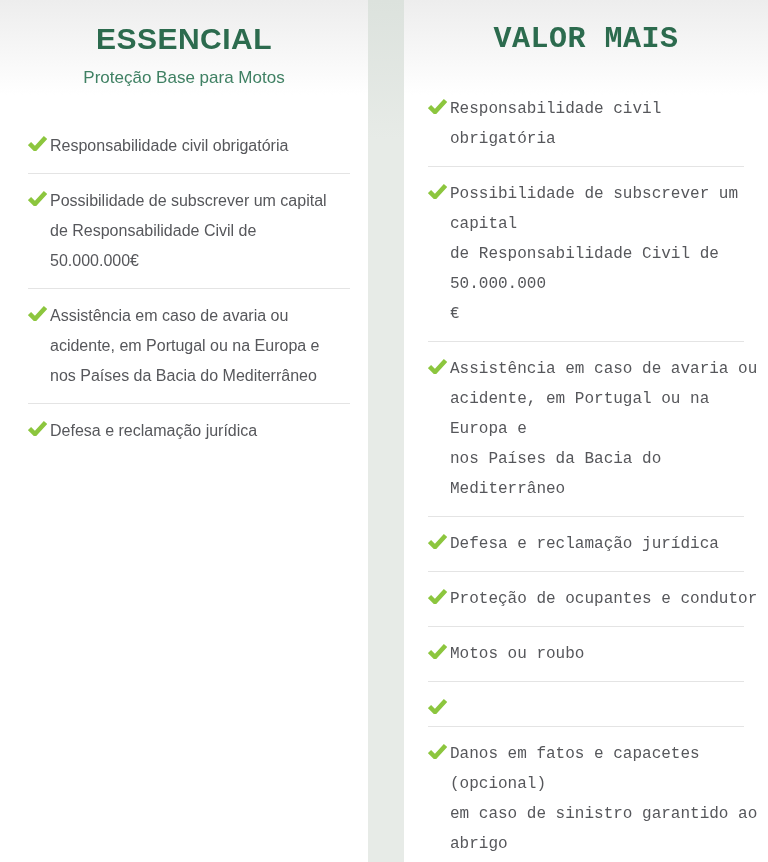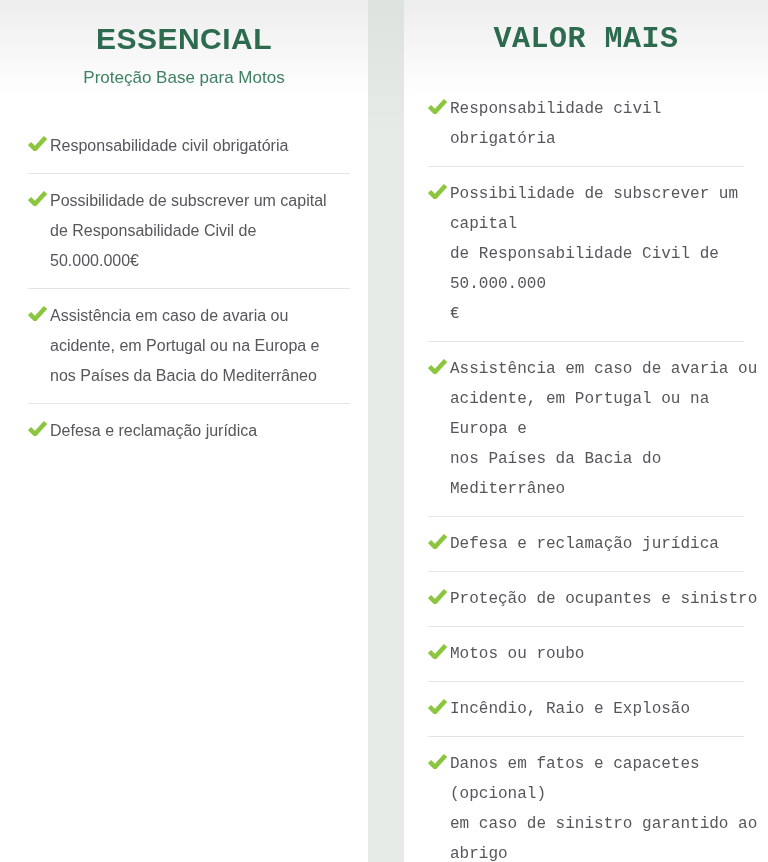--- a/index.html
+++ b/index.html
@@ -177,40 +177,39 @@
     </span>
     <span class="feature-text">Defesa e reclamação jurídica</span>
   </li>
 
   <li class="feature-item">
     <span class="check-icon">
       <svg viewBox="0 0 19 15" xmlns="http://www.w3.org/2000/svg">
         <path d="M1.5 7.5 L7 13 L17.5 1.5" fill="none" stroke="#8cc63e" stroke-width="4.5" stroke-linecap="butt" stroke-linejoin="miter"></path>
       </svg>
     </span>
-    <span class="feature-text">Proteção de ocupantes e sinistro</span>
+    <span class="feature-text">Proteção de ocupantes e condutor</span>
   </li>
 
 
   <li class="feature-item">
     <span class="check-icon">
       <svg viewBox="0 0 19 15" xmlns="http://www.w3.org/2000/svg">
         <path d="M1.5 7.5 L7 13 L17.5 1.5" fill="none" stroke="#8cc63e" stroke-width="4.5" stroke-linecap="butt" stroke-linejoin="miter"></path>
       </svg>
     </span>
     <span class="feature-text">Motos ou roubo</span>
   </li>
 
   <li class="feature-item">
     <span class="check-icon">
       <svg viewBox="0 0 19 15" xmlns="http://www.w3.org/2000/svg">
         <path d="M1.5 7.5 L7 13 L17.5 1.5" fill="none" stroke="#8cc63e" stroke-width="4.5" stroke-linecap="butt" stroke-linejoin="miter"></path>
       </svg>
     </span>
-    <span class="feature-text">Incêndio, Raio e Explosão</span>
   </li>
 
   <li class="feature-item">
     <span class="check-icon">
       <svg viewBox="0 0 19 15" xmlns="http://www.w3.org/2000/svg">
         <path d="M1.5 7.5 L7 13 L17.5 1.5" fill="none" stroke="#8cc63e" stroke-width="4.5" stroke-linecap="butt" stroke-linejoin="miter"></path>
       </svg>
     </span>
     <span class="feature-text">Danos em fatos e capacetes (opcional)
 em caso de sinistro garantido ao abrigo

